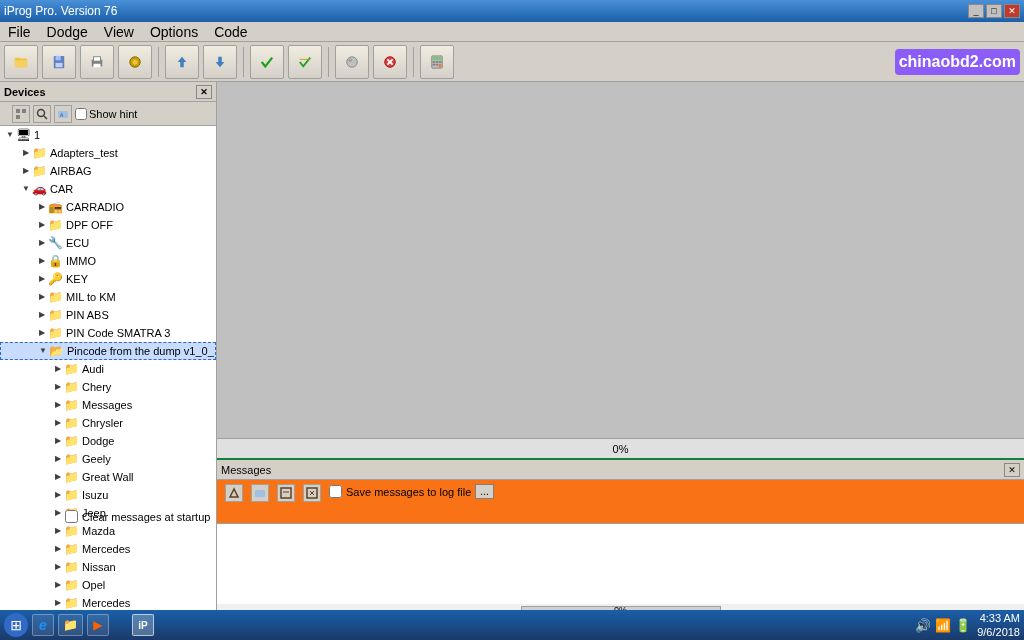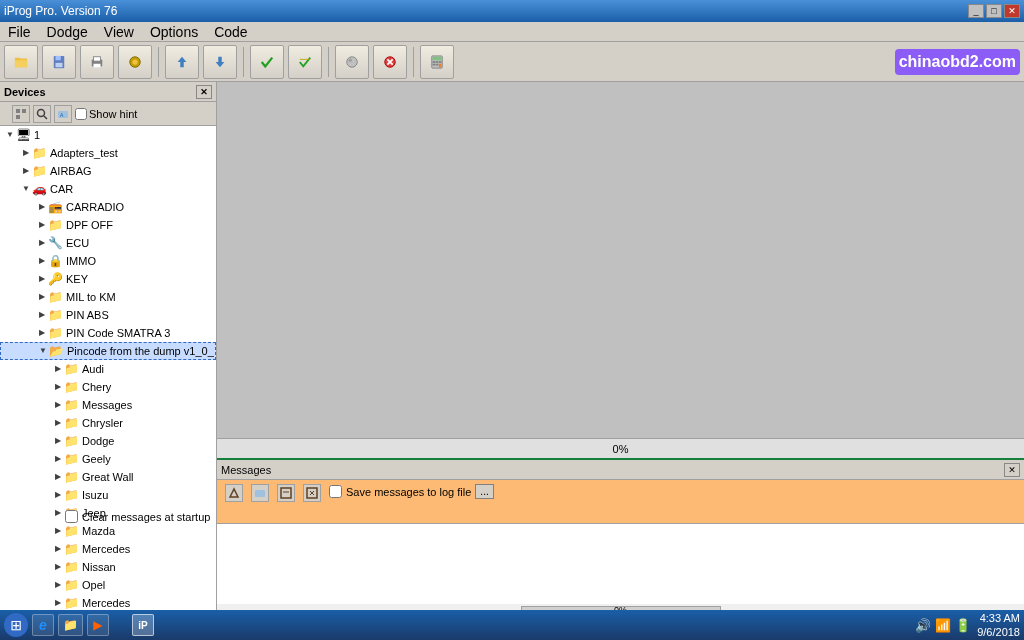--- a/index.html
+++ b/index.html
@@ -209,21 +209,21 @@
       background: #d4d0c8;
       height: 20px;
       display: flex;
       align-items: center;
       justify-content: space-between;
       padding: 0 4px;
       border-bottom: 1px solid #a0a0a0;
       font-size: 11px;
     }
     #messages-toolbar {
-      background: #fdba74;
+      background: #f97316;
       height: 24px;
       display: flex;
       align-items: center;
       padding: 2px 8px;
       gap: 8px;
       border-bottom: 1px solid #a0a0a0;
     }
     .msg-tb-btn {
       width: 18px;
       height: 18px;

